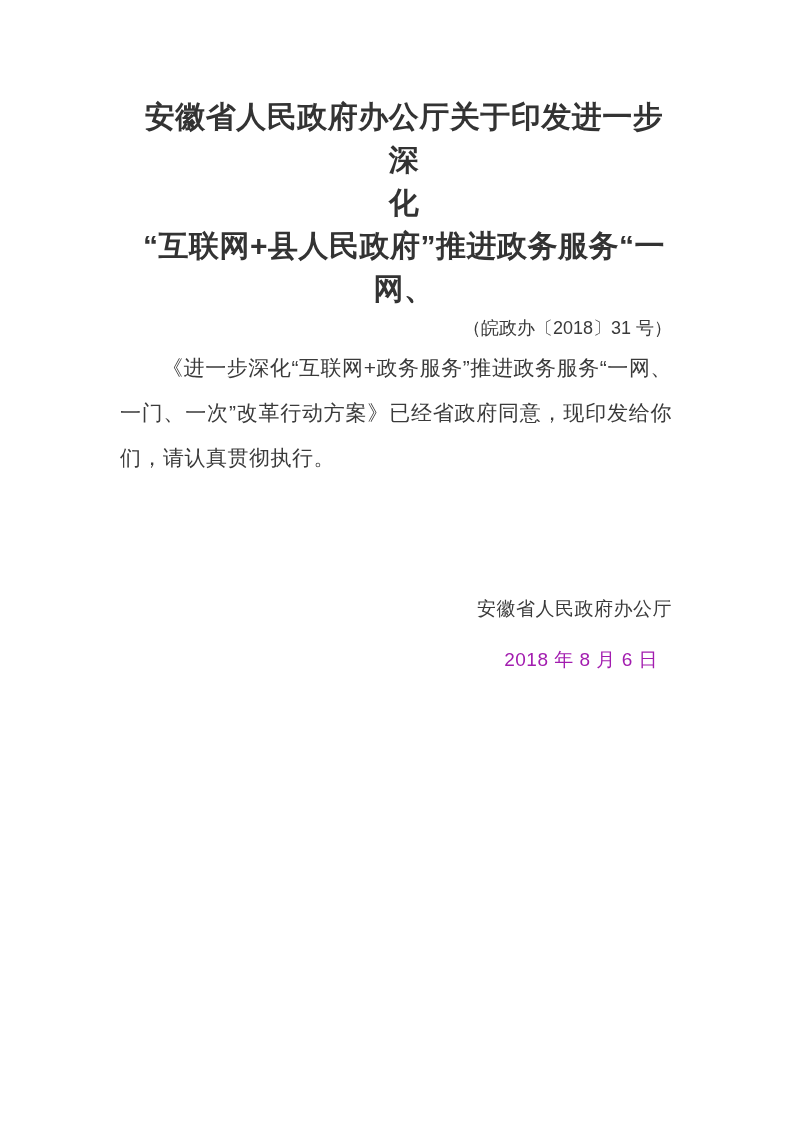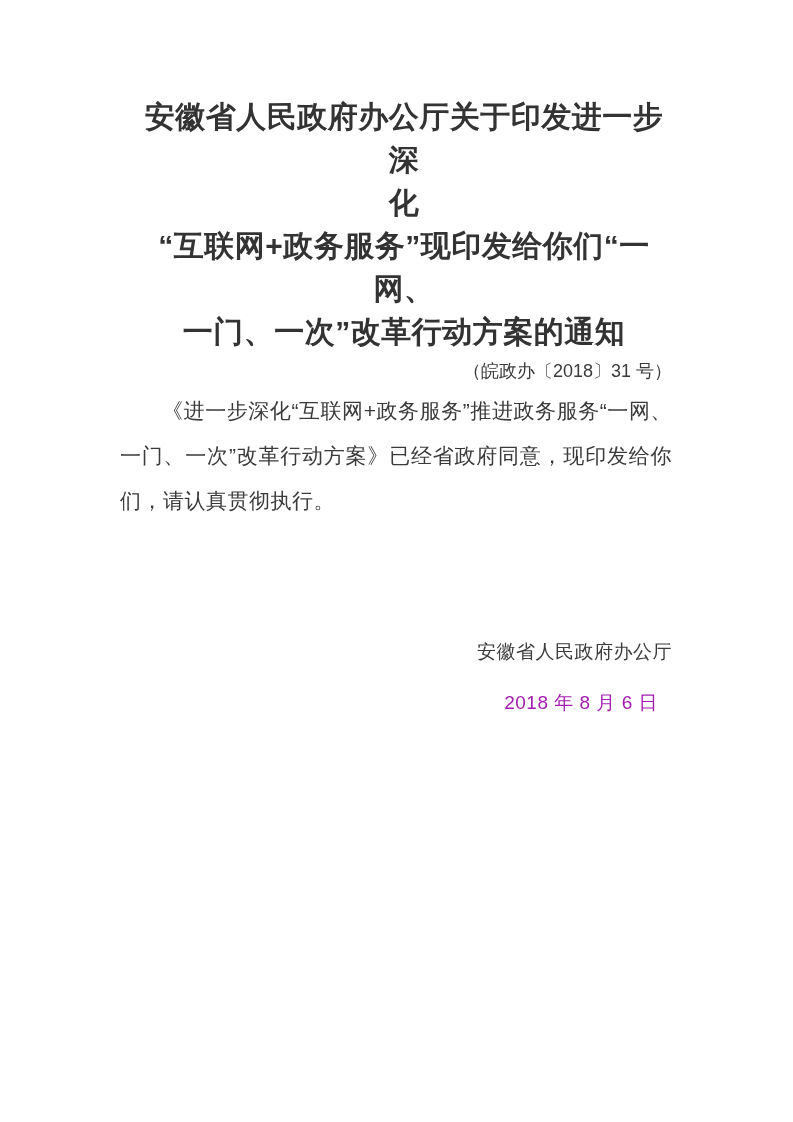--- a/index.html
+++ b/index.html
@@ -76,22 +76,21 @@
 </style>
 </head>
 <body>
 
 <div class="page">
   <div class="content">
 
     <h1 class="doc-title">
       <div>安徽省人民政府办公厅关于印发进一步深</div>
       <div>化</div>
-      <div>“互联网+政务服务”现印发给你们“一网、</div>
-      <div>一门、一次”改革行动方案的通知</div>
+      <div>“互联网+县人民政府”推进政务服务“一网、</div>
     </h1>
 
     <div class="doc-number">（皖政办〔2018〕31 号）</div>
 
 
     <p class="body-para">《进一步深化“互联网+政务服务”推进政务服务“一网、一门、一次”改革行动方案》已经省政府同意，现印发给你们，请认真贯彻执行。</p>
 
     <div class="signature-block">
       <div class="issuer">安徽省人民政府办公厅</div>
       <div class="issue-date">2018 年 8 月 6 日</div>

